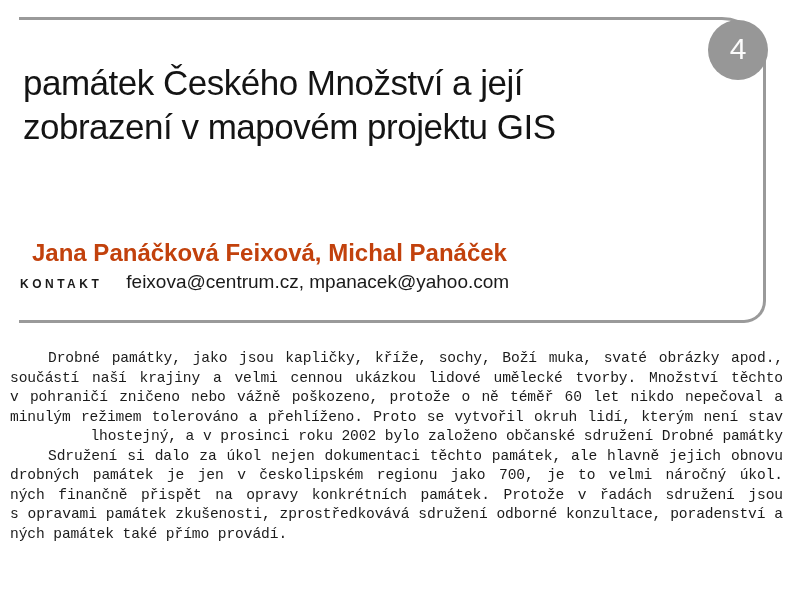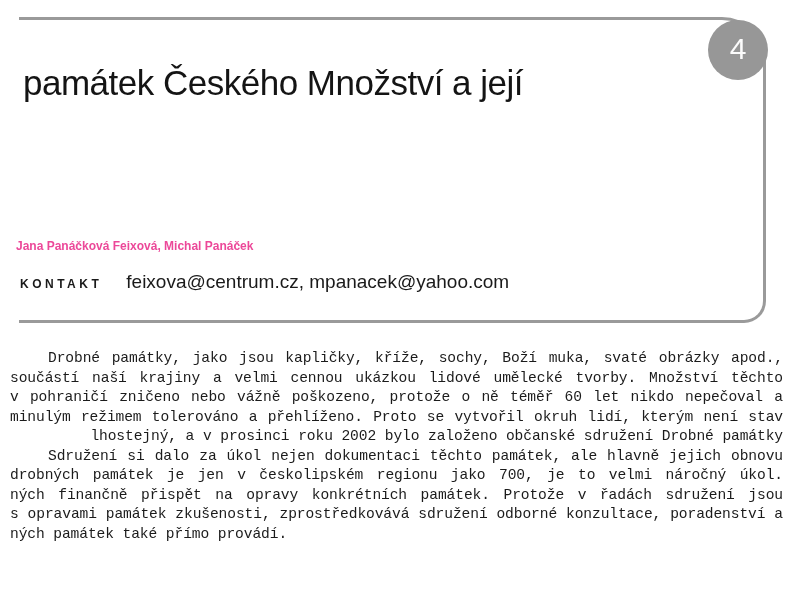--- a/index.html
+++ b/index.html
@@ -48,24 +48,24 @@
     font-size: 35px;
     font-weight: 400;
     line-height: 44px;
     letter-spacing: -0.5px;
     color: #141414;
     white-space: nowrap;
   }
   .title span { display: block; }
   .authors {
     position: absolute;
-    left: 16px; top: 239px;
-    font-size: 12px;
+    left: 32px; top: 239px;
+    font-size: 24px;
     font-weight: 700;
-    color: #ec4899;
+    color: #c2410c;
     white-space: nowrap;
   }
   .contact-row {
     position: absolute;
     left: 20px; top: 271px;
     display: flex;
     align-items: baseline;
     white-space: nowrap;
     gap: 20px;
   }
@@ -109,20 +109,21 @@
 <div class="slide">
 
   <div class="frame"></div>
 
   <div class="page-circle">
     <span>4</span>
   </div>
 
   <h1 class="title">
     <span>památek Českého Množství a její</span>
+    <span>zobrazení v mapovém projektu GIS</span>
   </h1>
 
   <div class="authors">Jana Panáčková Feixová, Michal Panáček</div>
 
   <div class="contact-row">
     <span class="contact-label">KONTAKT</span>
     <span class="contact-value">feixova@centrum.cz, mpanacek@yahoo.com</span>
   </div>
 
   <div class="bodytext">

